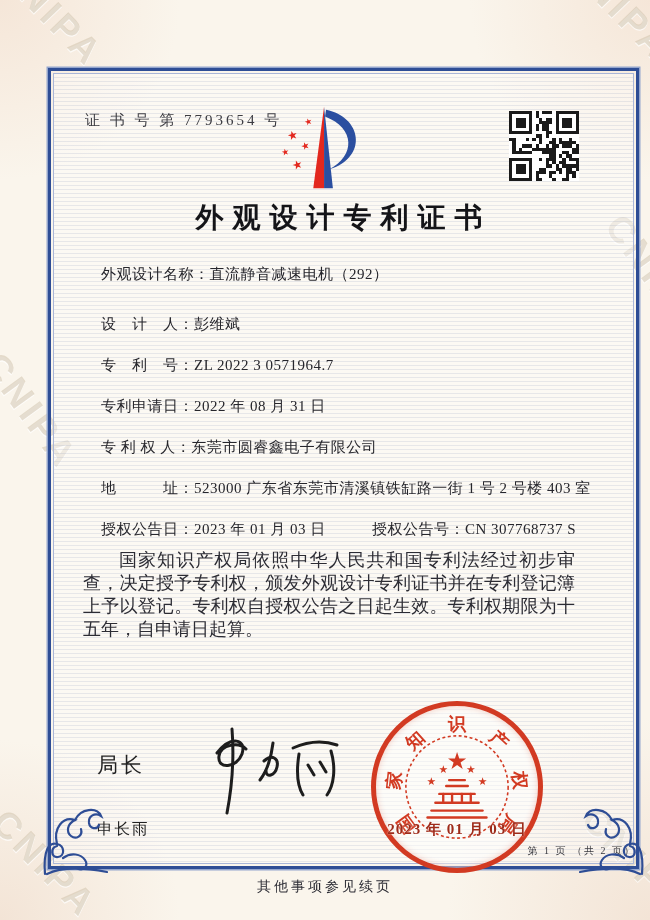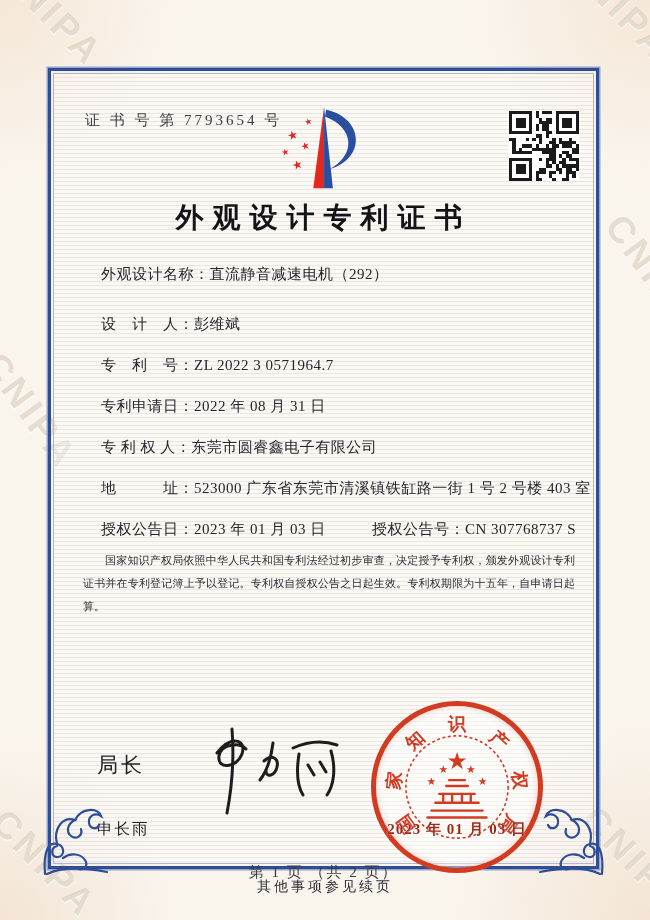--- a/index.html
+++ b/index.html
@@ -17,20 +17,21 @@
     position:absolute; z-index:0; font-family:"Liberation Sans",sans-serif;
     font-weight:bold; font-size:37px; letter-spacing:4px;
     color:rgba(203,188,162,.48); transform:rotate(46deg);
     text-shadow:1px 1px 0 rgba(255,255,255,.7);
     white-space:nowrap; pointer-events:none;
   }
   .frame{
     position:absolute; z-index:1; left:48px; top:68px; width:545px; height:795px;
     border:3px solid #2e4d95;
     box-shadow:0 0 0 1.5px #93a5cd;
+    padding-left:40px;
   }
   .frame::before{ 
     content:""; position:absolute; inset:2px;
     background:
       repeating-linear-gradient(180deg, rgba(122,138,178,.16) 0 1px, rgba(255,255,255,0) 1px 4px),
       rgba(255,255,255,.38);
     pointer-events:none;
   }
   .frame::after{ 
     content:""; position:absolute; inset:2px; border:1px solid #a9b6d8; pointer-events:none;
@@ -49,21 +50,21 @@
     position:absolute; z-index:2; left:0; right:0; top:128px; text-align:center;
     font-size:28px; font-weight:bold; letter-spacing:9px; color:#141418;
   }
   .fields{ position:absolute; z-index:2; left:34px; top:194px; right:24px;margin-left:16px; }
   .frow{ font-size:15px; color:#26262c; letter-spacing:.5px; line-height:19px; margin-bottom:22px; white-space:nowrap; }
   .frow.first{ margin-bottom:31px; }
   .frow .lab{ color:#26262c; }
   .pair2{ margin-left:42px; }
   .paras{
     position:absolute; z-index:2; left:32px; top:478px; width:492px;
-    font-size:11px; line-height:23px; color:#2c2c34;
+    font-size:18px; line-height:23px; color:#2c2c34;
     font-style:oblique 9deg; text-align:justify;
   }
   .paras p{ margin:0; text-indent:2em; }
   .sig-title{ position:absolute; z-index:2; left:46px; top:680px; font-size:21px; letter-spacing:3px; color:#222; font-family:"Liberation Sans",sans-serif;}
   .sig-name{ position:absolute; z-index:2; left:46px; top:712px; font-size:15.5px; letter-spacing:2px; color:#222; font-family:"Liberation Sans",sans-serif;margin-top:36px;}
   .sig-script{ position:absolute; z-index:2; left:136px; top:652px; width:164px; height:98px; }
   .seal{
     position:absolute; z-index:2; left:320px; top:630px; width:162px; height:162px;
     border:5px solid #d23a22; border-radius:50%;
     background:rgba(255,255,255,.45);
@@ -73,22 +74,22 @@
     position:absolute; left:50%; top:50%; width:24px; height:24px; margin:-12px;
     text-align:center; font-size:18px; font-weight:bold; color:#d23a22; line-height:24px;
   }
   .emblem{ position:absolute; left:50%; top:50%; width:118px; height:118px; margin:-59px 0 0 -59px; }
   .seal-date{
     position:absolute; left:-14px; right:-14px; top:114px; text-align:center;
     font-size:15px; font-weight:bold; letter-spacing:1px; color:#9e2b1a;
     text-shadow:0 0 2px rgba(255,255,255,.85); white-space:nowrap;
   }
   .page-number{
-    position:absolute; z-index:2; left:0; right:0; top:792px; text-align:center;
-    font-size:15px; letter-spacing:2px; color:#3a3a40;
+    position:absolute; z-index:2; left:0; right:0; top:773px; text-align:right;
+    font-size:10px; letter-spacing:2px; color:#3a3a40;
   }
   .footer-note{
     position:absolute; z-index:2; left:0; right:0; top:878px; text-align:center;
     font-size:14px; letter-spacing:3px; color:#2c2c34; font-style:oblique 9deg;
   }
 </style>
 </head>
 <body>
 
 <div class="page">

